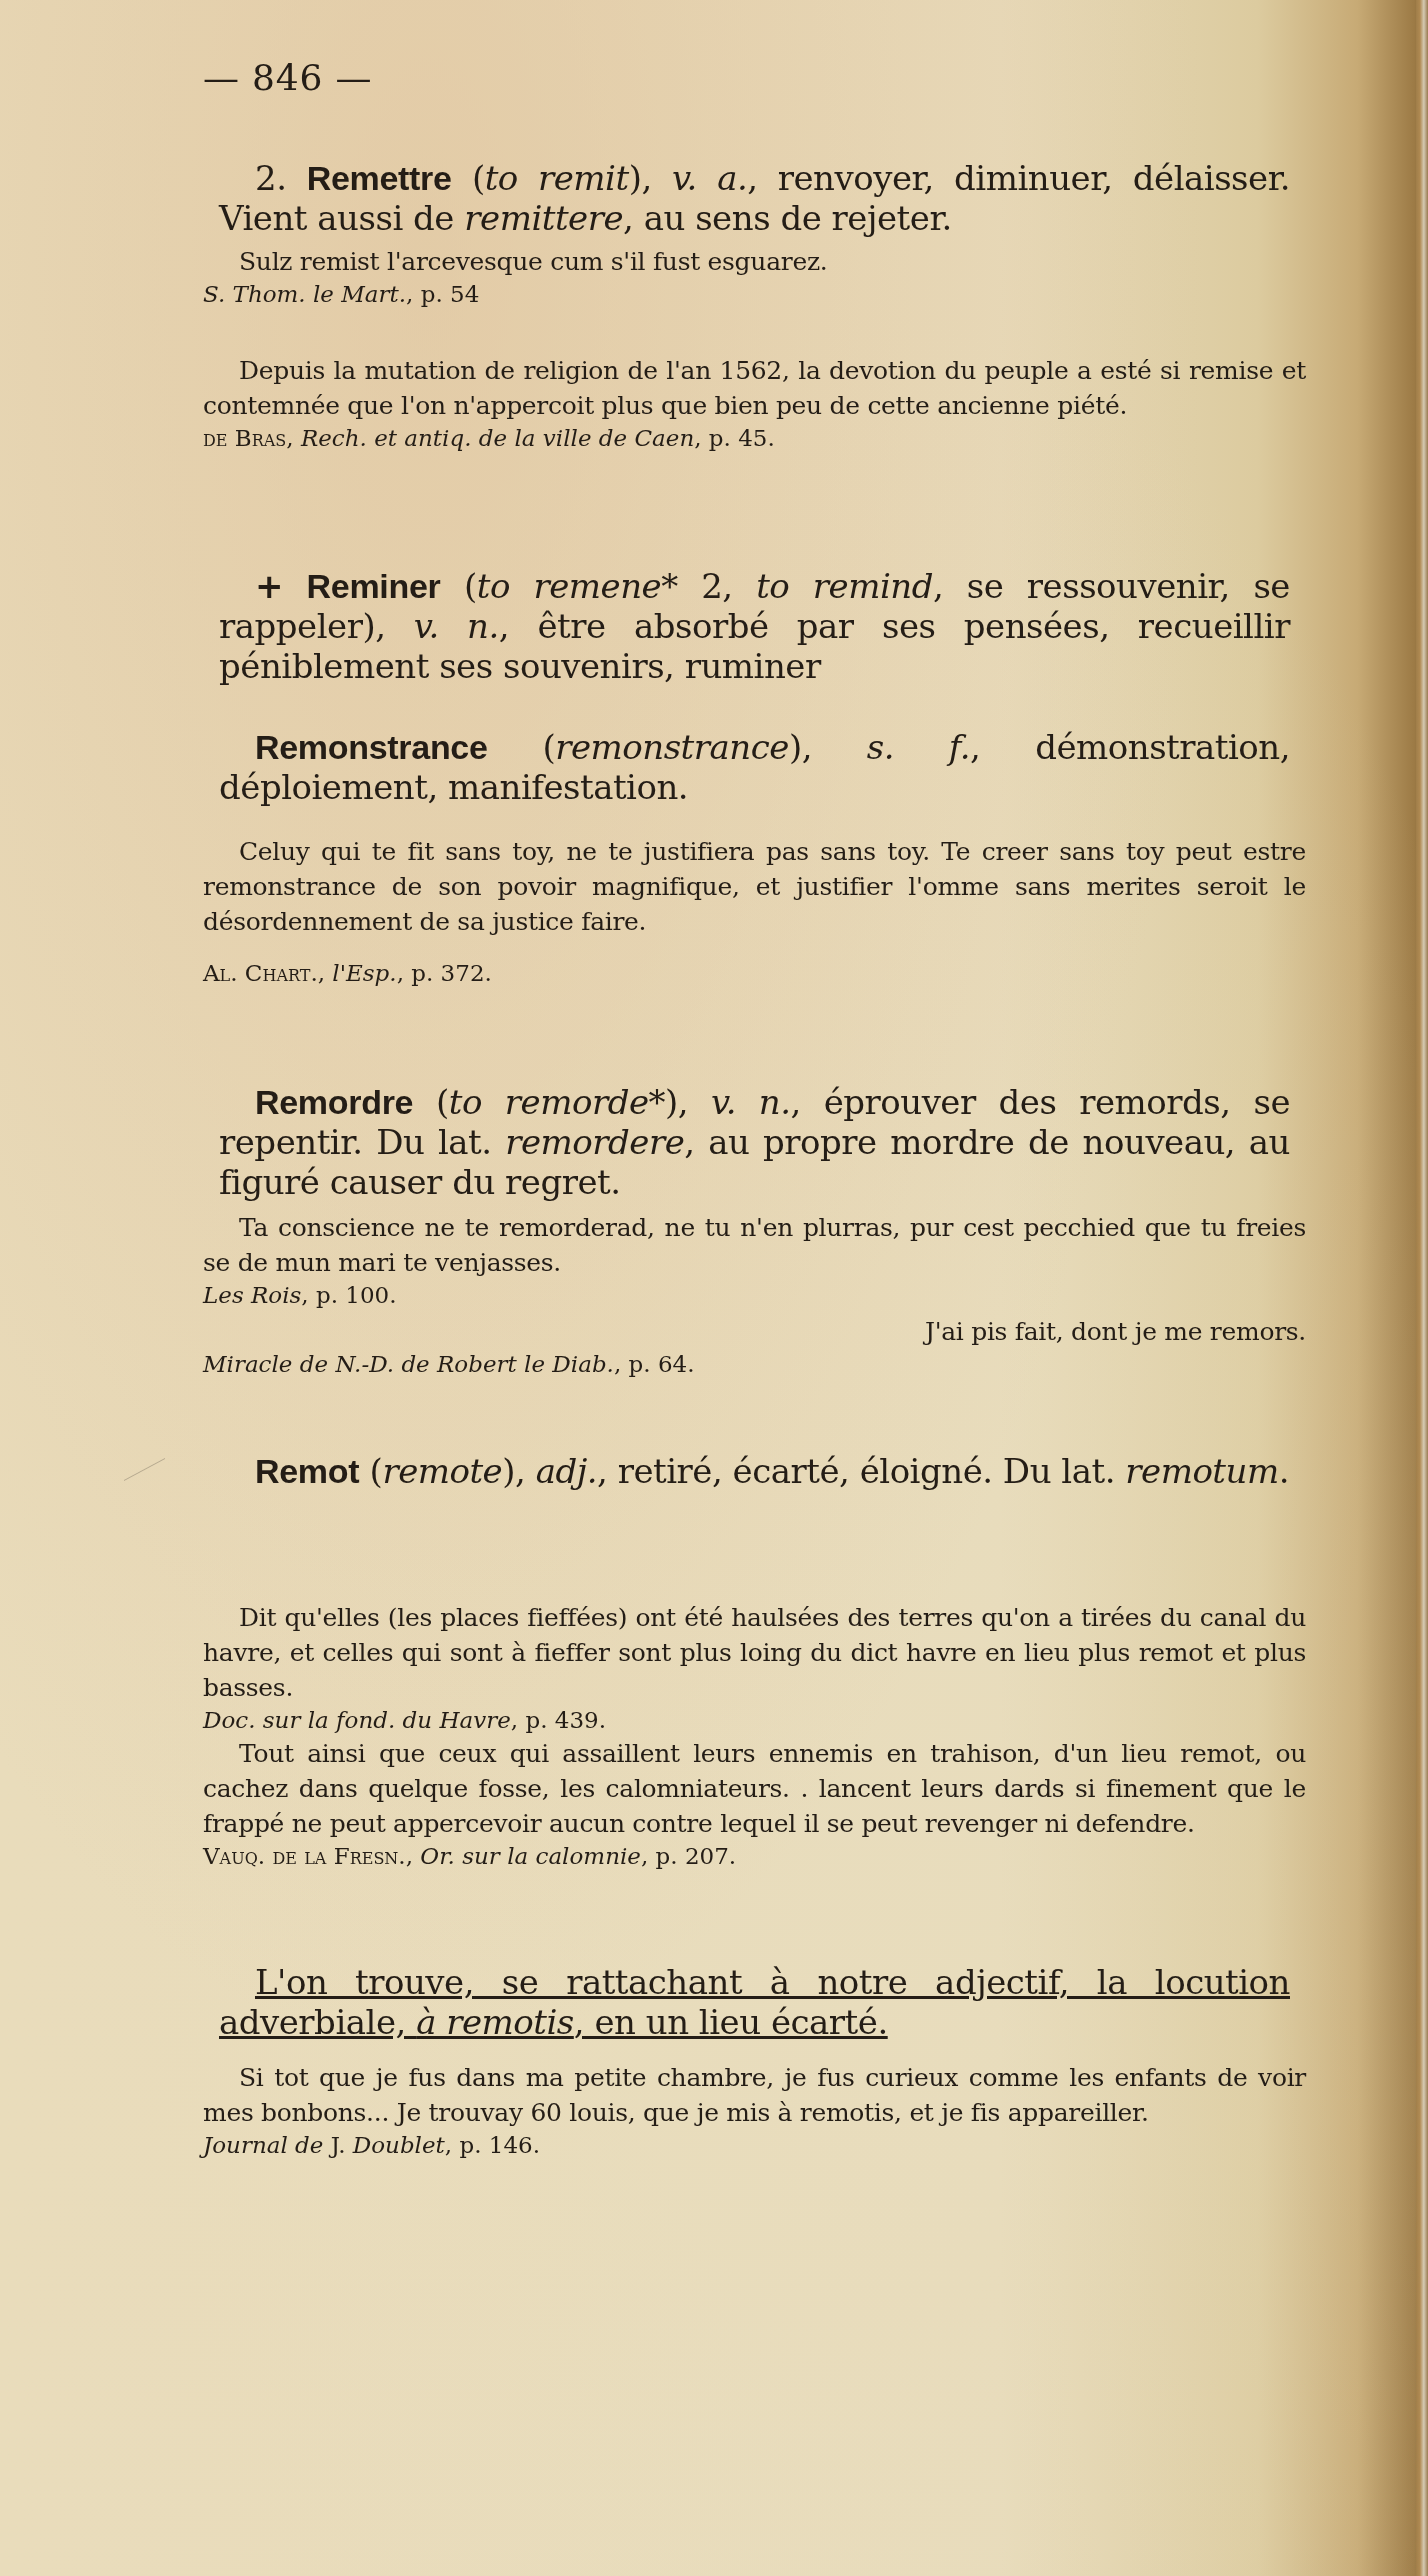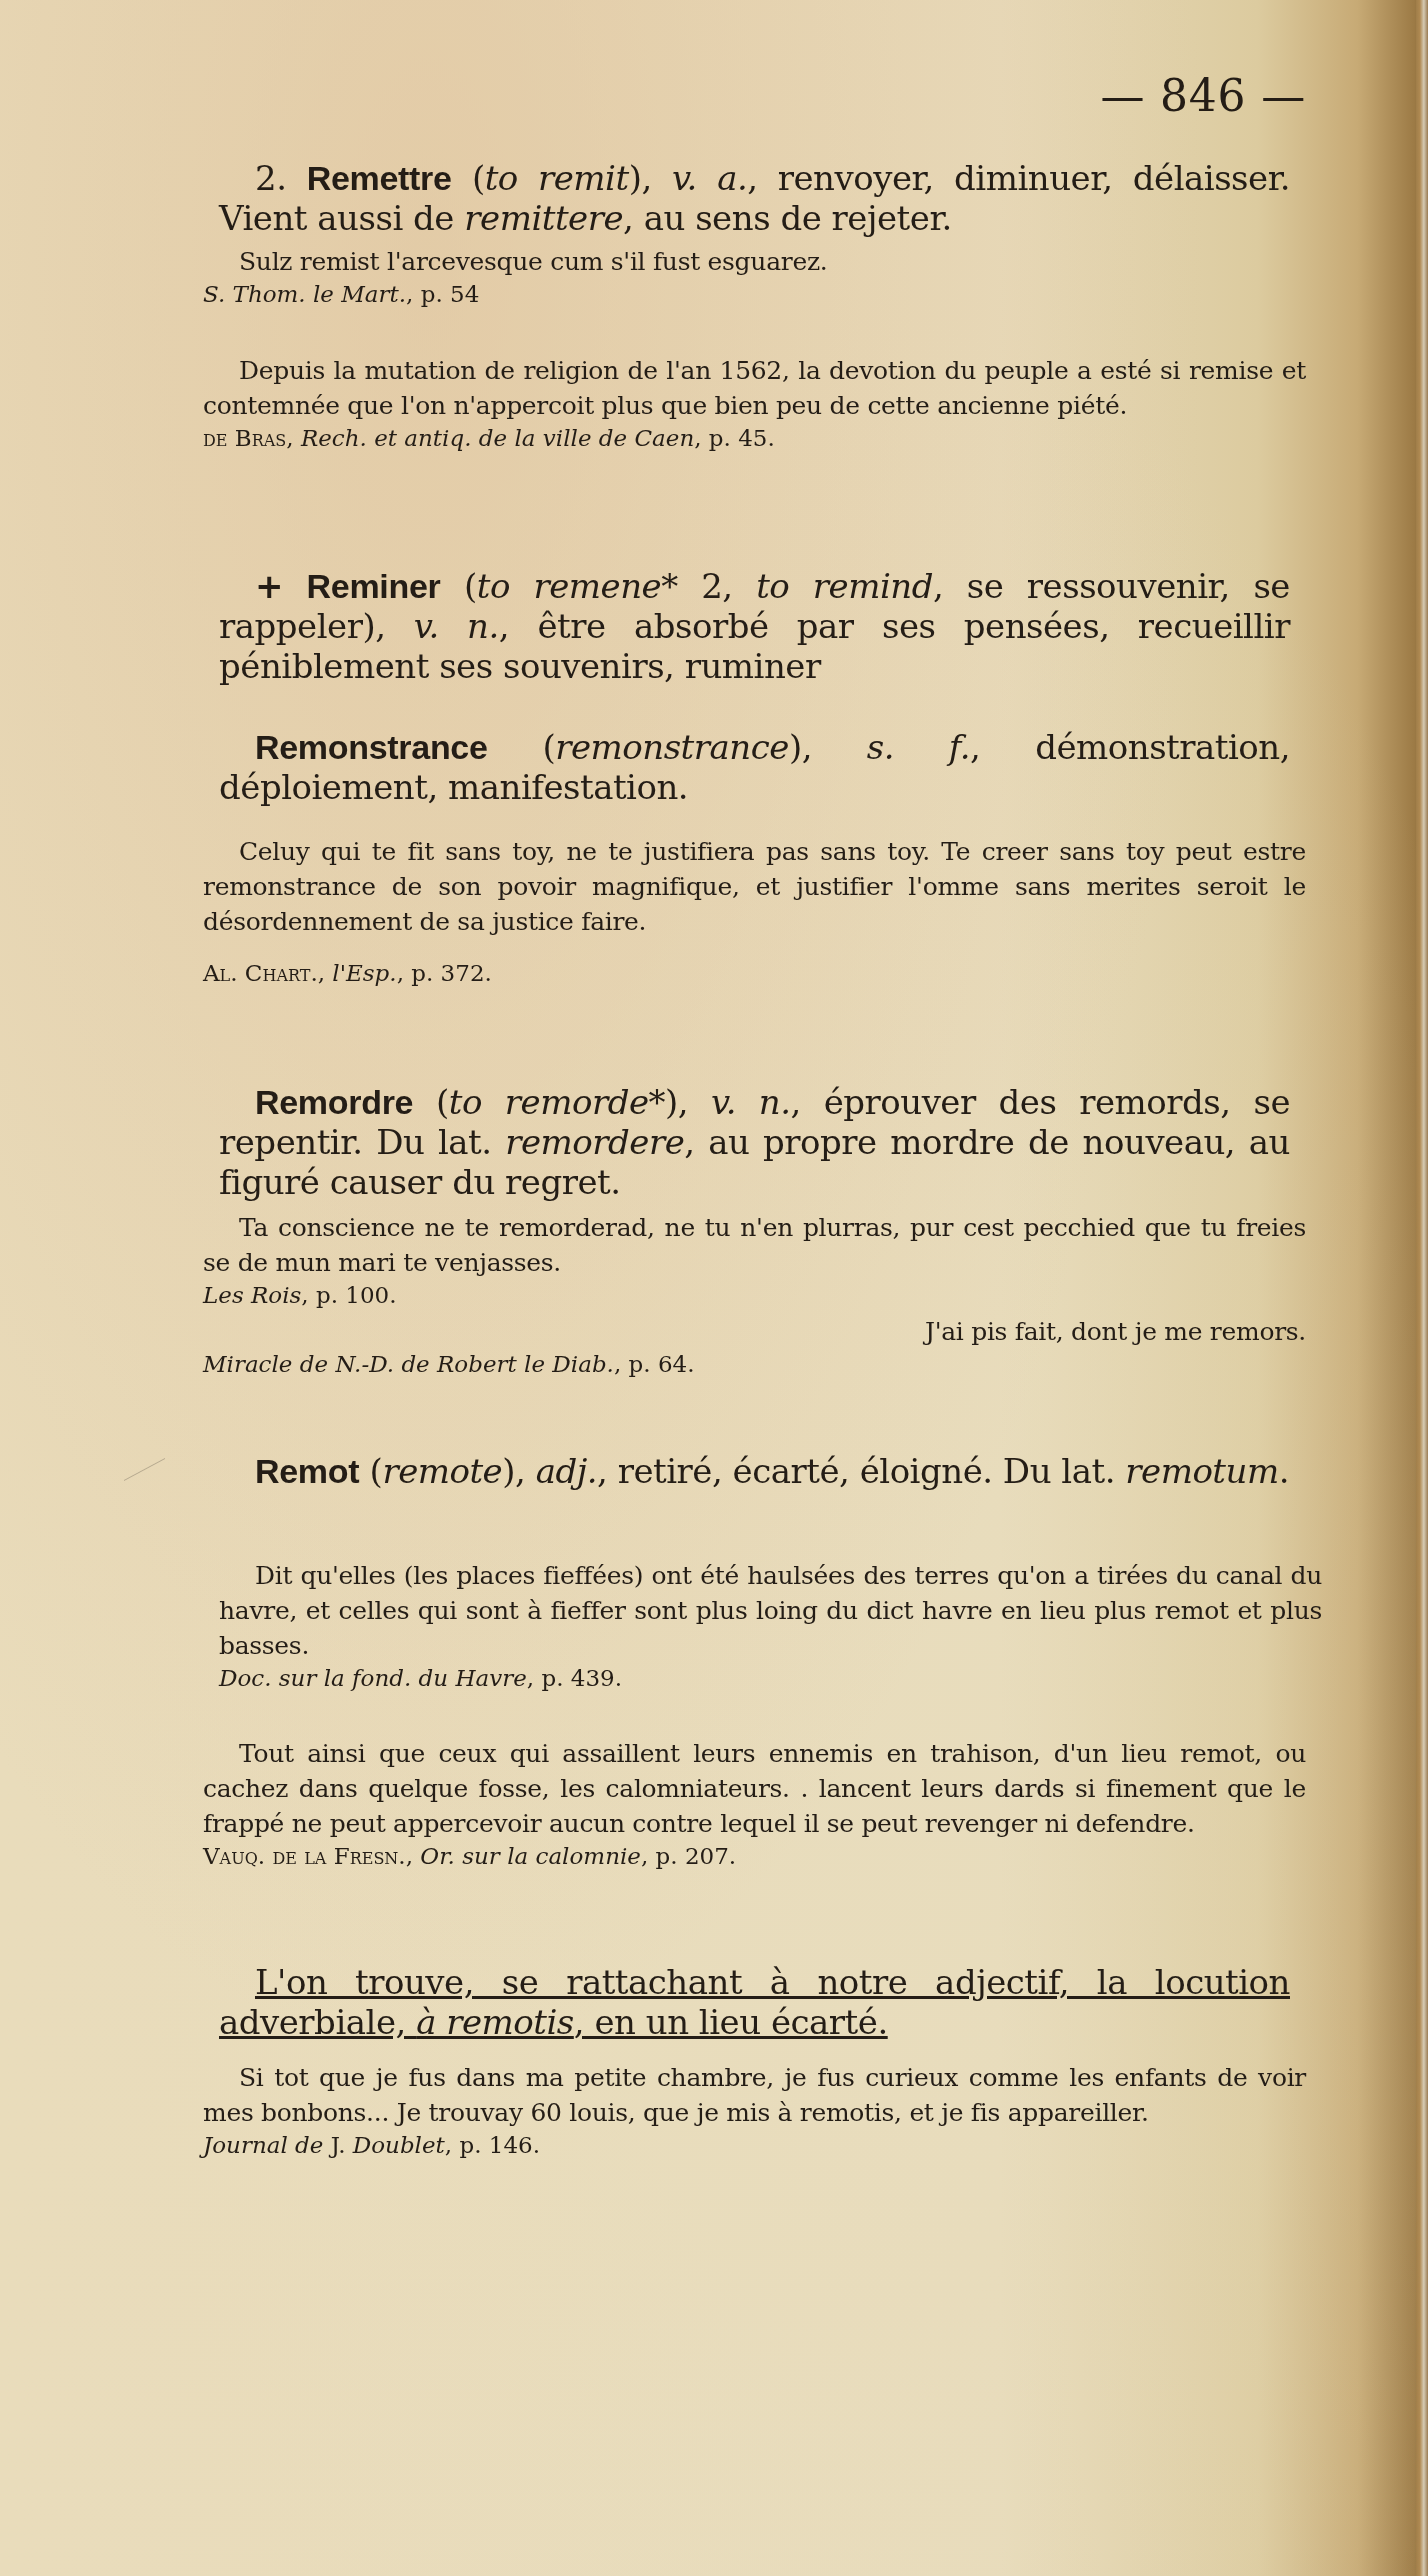--- a/index.html
+++ b/index.html
@@ -29,22 +29,22 @@
     border-bottom: 1.7px solid rgba(90,80,70,0.35);
     transform: skewY(-28deg);
   }
   .content {
     position: absolute; left: 203px; top: 0; width: 1103px;
     font-size: 34px;
     line-height: 40px;
     letter-spacing: -0.5px;
   }
   .page-number {
-    position: absolute; left: 0; width: 1103px; top: 76px;
-    text-align: right; font-size: 44px; letter-spacing: 0.8px;
+    position: absolute; left: 0; width: 1103px; top: 58px;
+    text-align: left; font-size: 36px; letter-spacing: 0.8px;
   }
   .block { position: absolute; left: 0; width: 1103px; }
   .para {
     margin: 16px; text-align: justify; text-indent: 36px;
     hyphens: manual;
   }
   .quote {
     margin: 0; font-size: 25px; line-height: 35px; text-align: justify;
     text-indent: 36px; letter-spacing: -0.3px;
   }
@@ -128,21 +128,21 @@
   </div>
 
   <div class="block" style="top:1435px;">
     <p class="para">
       <span class="hw">Remot</span>
       (<i>remote</i>), <i>adj.</i><span>, retiré, écarté, éloigné. Du lat.</span>
       <i>remotum</i><span>.</span>
     </p>
   </div>
 
-  <div class="block" style="top:1558px;margin-left:16px;">
+  <div class="block" style="top:1600px;">
     <p class="quote">Dit qu'elles (les places fieffées) ont été haulsées des terres qu'on a tirées du canal du havre, et celles qui sont à fieffer sont plus loing du dict havre en lieu plus remot et plus basses.</p>
     <p class="source"><i>Doc. sur la fond. du Havre</i><span>, p. 439.</span></p>
   </div>
 
   <div class="block" style="top:1728px;margin-top:8px;">
     <p class="quote">Tout ainsi que ceux qui assaillent leurs ennemis en trahison, d'un lieu remot, ou cachez dans quelque fosse, les calomniateurs. . lancent leurs dards si finement que le frappé ne peut appercevoir aucun contre lequel il se peut revenger ni defendre.</p>
     <p class="source"><span class="sc">Vauq. de la Fresn.</span>, <i>Or. sur la calomnie</i><span>, p. 207.</span></p>
   </div>
 
   <div class="block" style="top:1946px;text-decoration:underline;">

